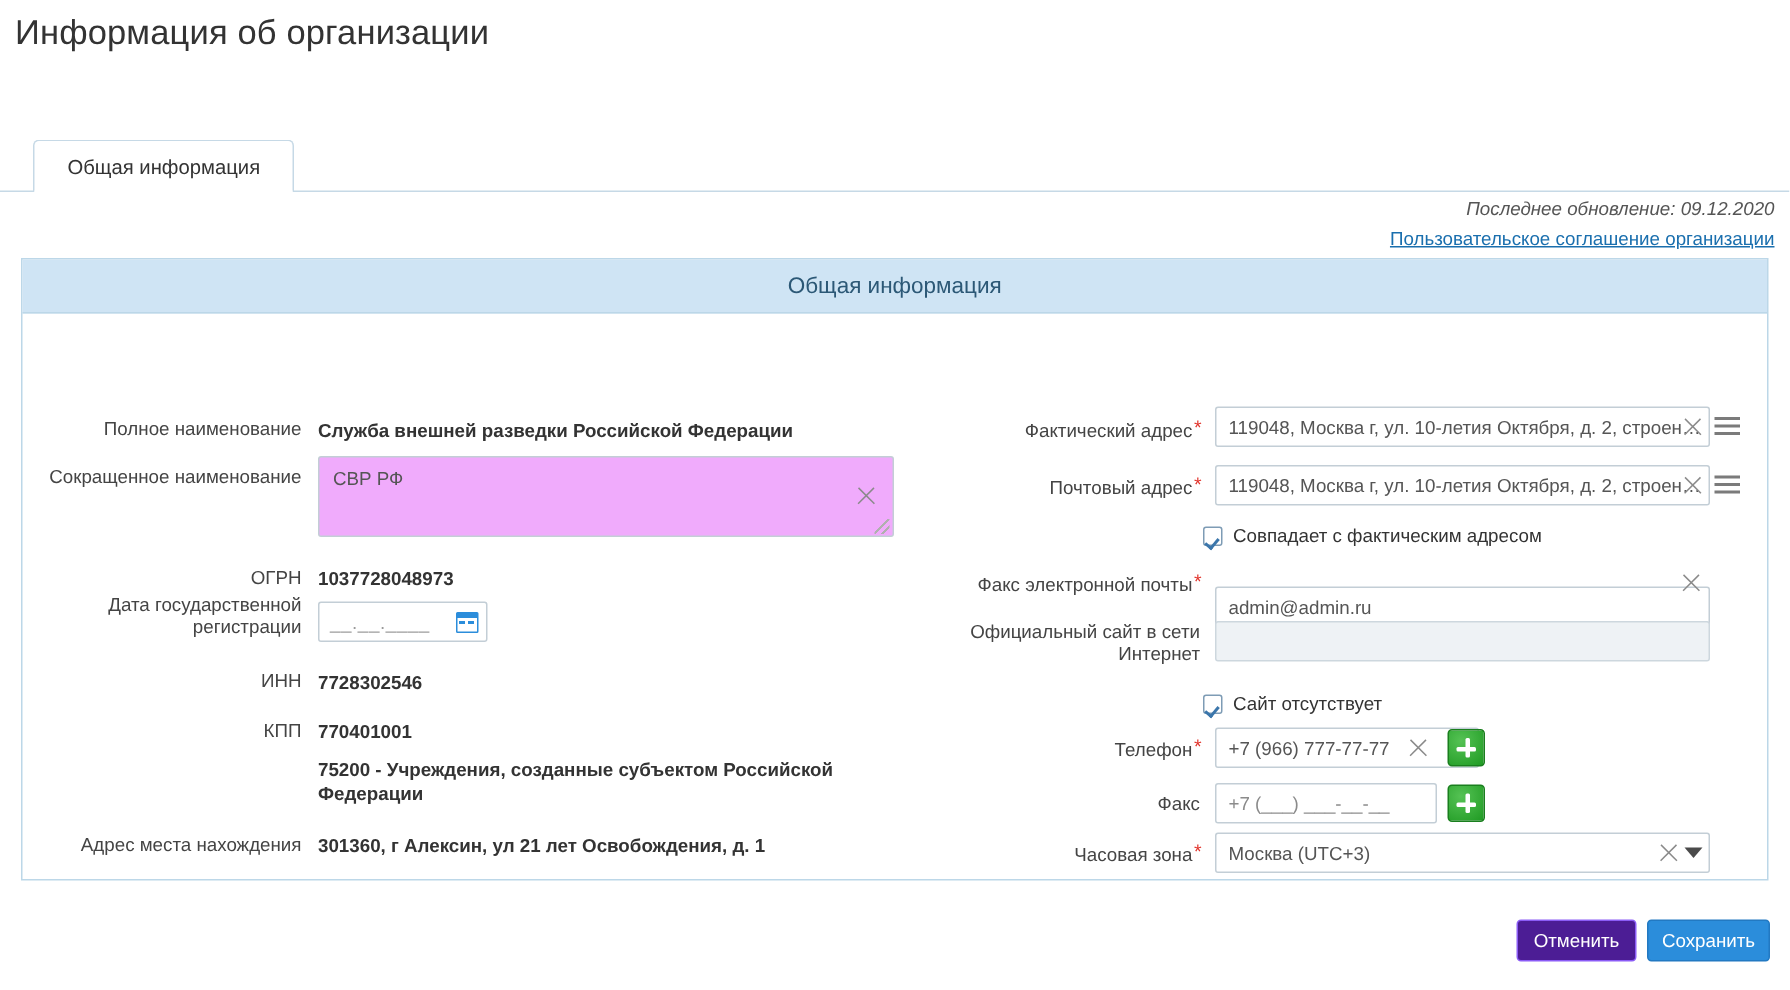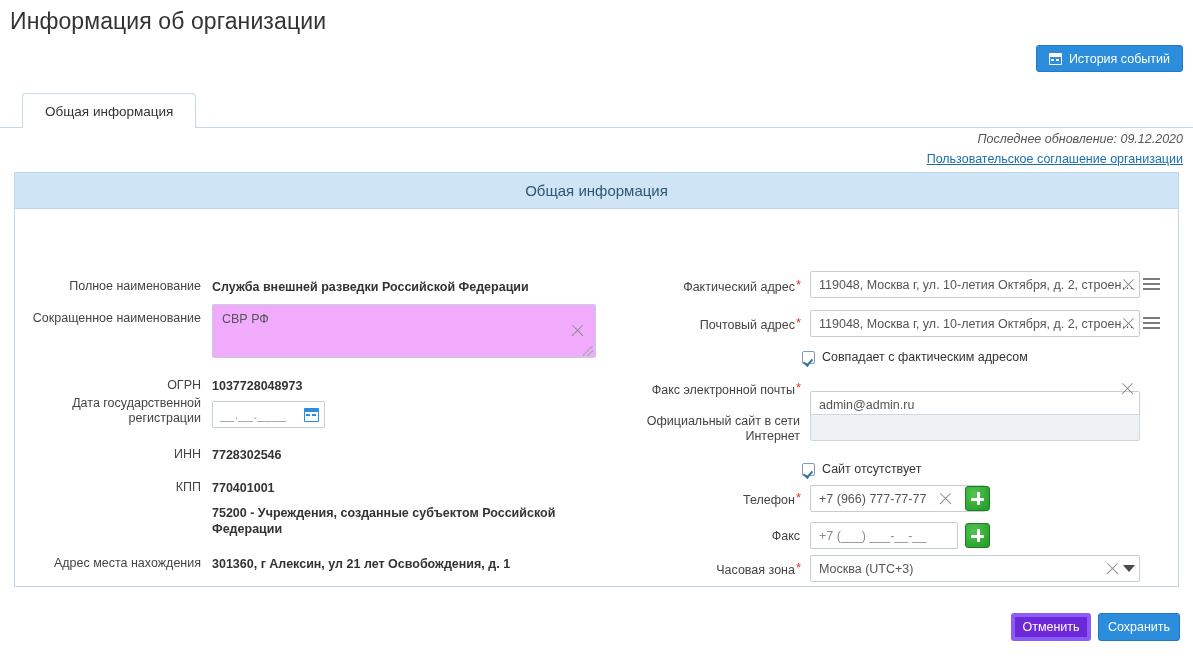--- a/index.html
+++ b/index.html
@@ -192,34 +192,30 @@
   }
   .plus-btn::before { left: 5px; top: 10.5px; width: 13px; height: 3px; }
   .plus-btn::after  { left: 10.5px; top: 5px; width: 3px; height: 13px; }
 
   
   .btn {
     position: absolute; height: 28px; padding: 0 15px;
     display: flex; align-items: center; justify-content: center;
     font-size: 12.5px; border-radius: 3px; cursor: pointer;
   }
-  .btn-cancel { background: #6d28d9; border: 4px solid #8b5cf6; color: #ffffff; }
+  .btn-cancel { background: #4c1d95; border: 1px solid #8b5cf6; color: #ffffff; }
   .btn-save   { background: #2b8ddb; border: 1px solid #2279c2; color: #ffffff; }
 </style>
 </head>
 <body>
 
 <div class="page">
 
   <div class="page-title">Информация об организации</div>
 
-  <div class="history-btn">
-    <span class="cal-icon"></span>
-    <span>История событий</span>
-  </div>
 
   <div class="tabstrip">
     <div class="tab">
       <span>Общая информация</span>
     </div>
   </div>
 
   <div class="last-update">Последнее обновление: 09.12.2020</div>
   <div class="agreement-link">Пользовательское соглашение организации</div>
 

